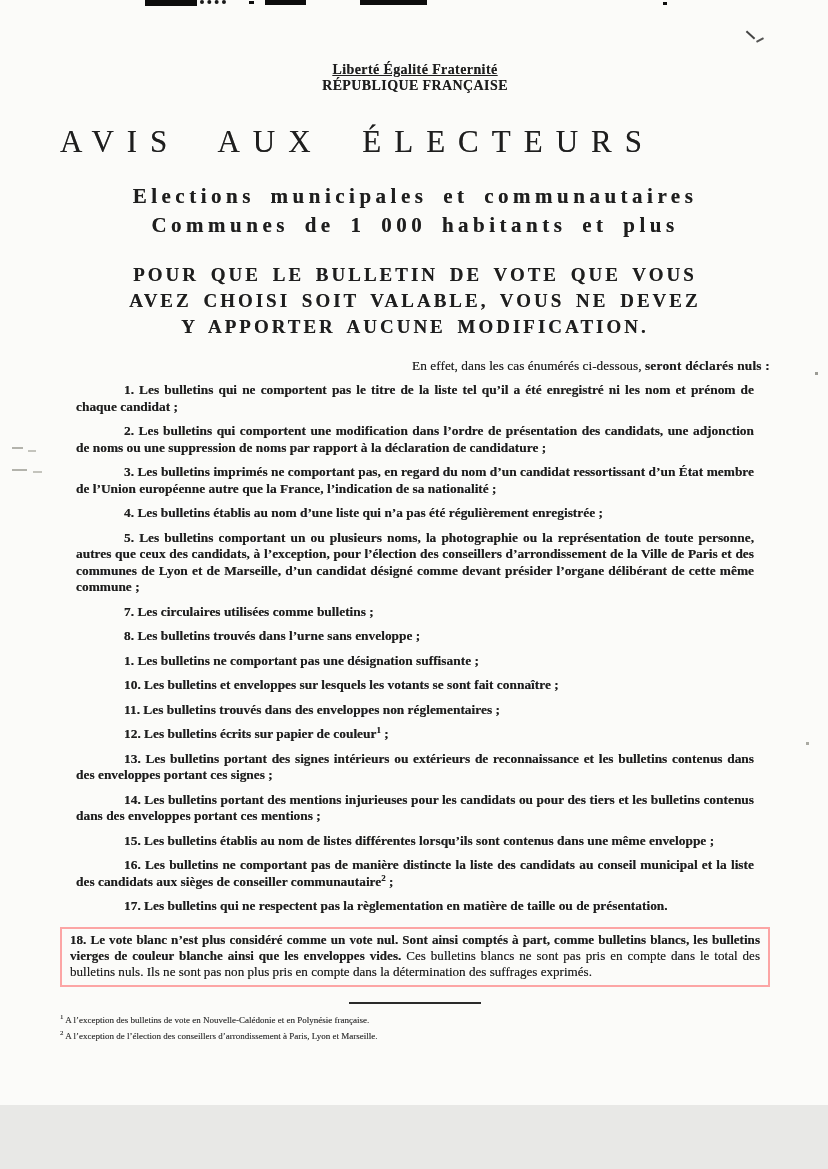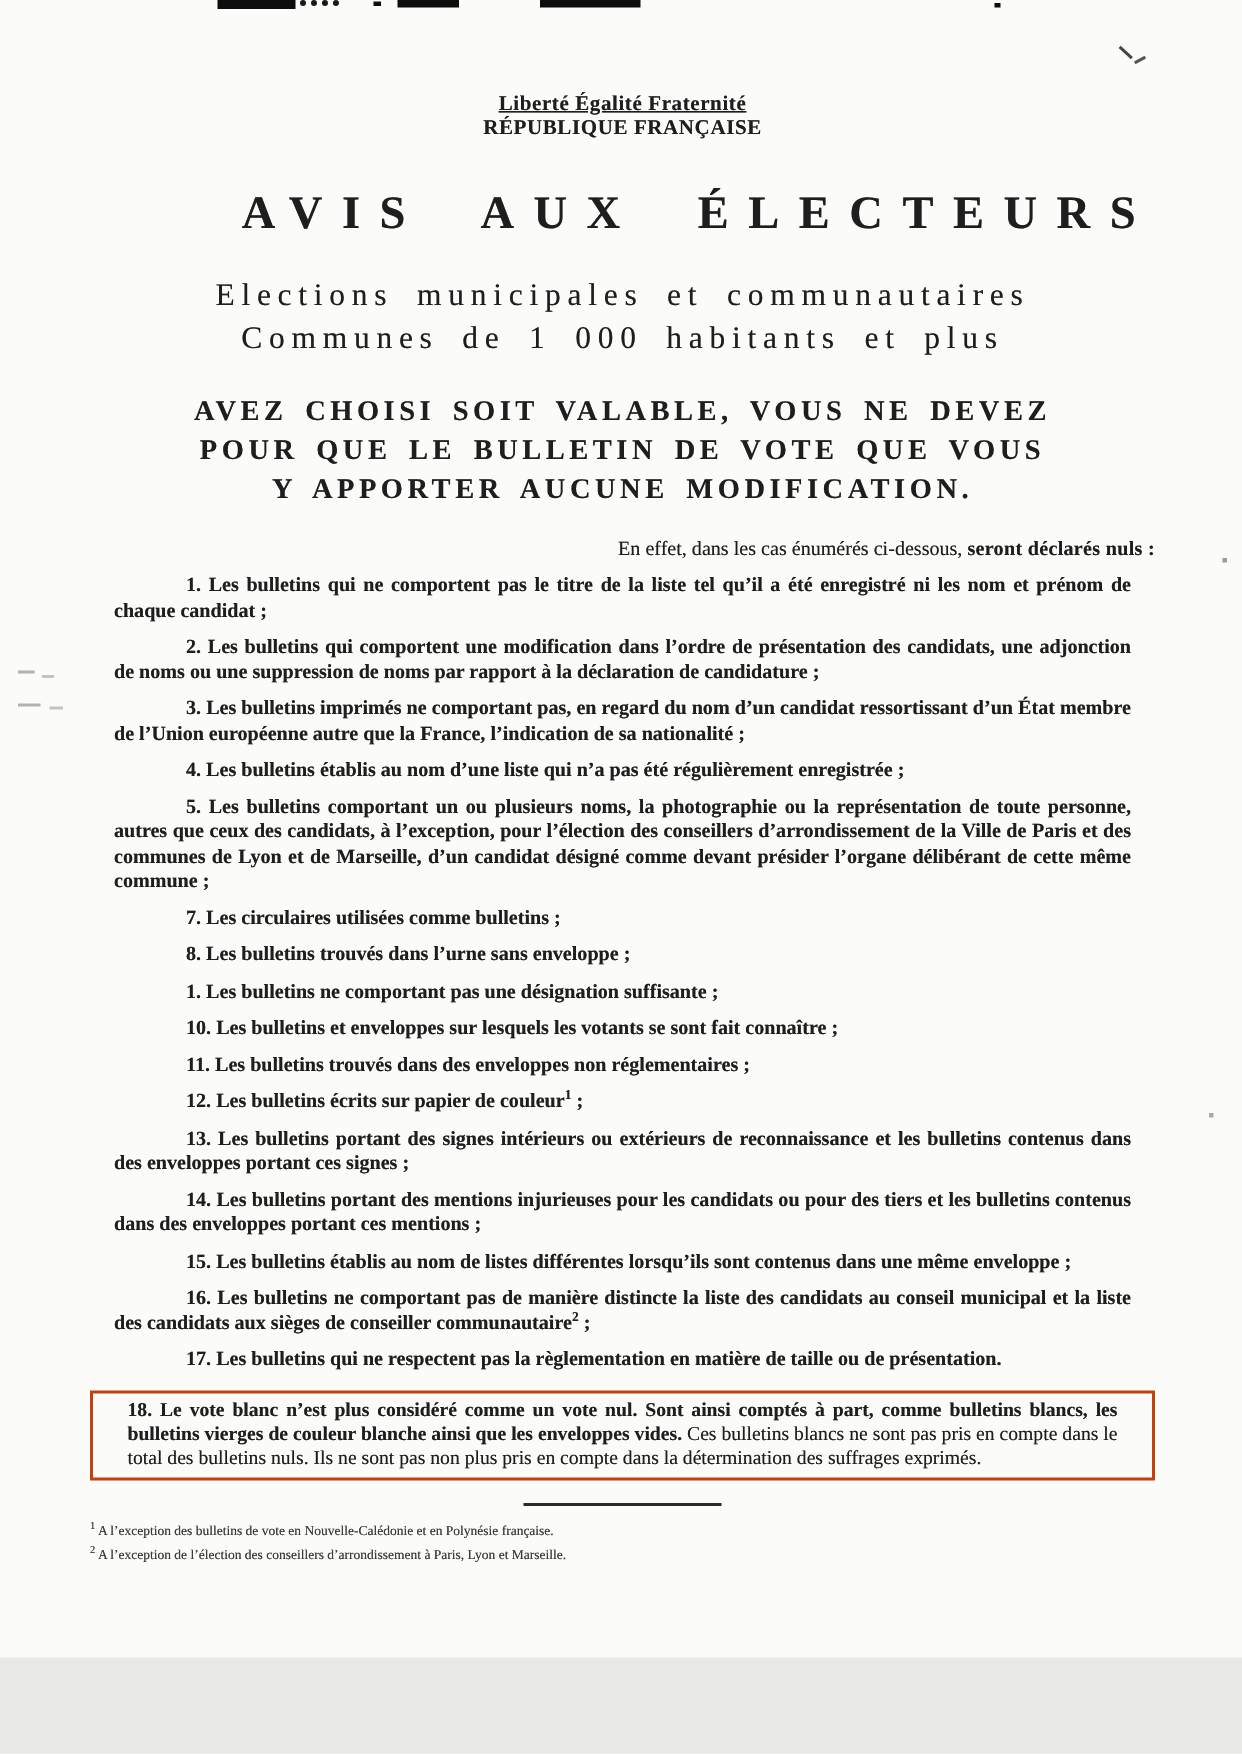--- a/index.html
+++ b/index.html
@@ -41,32 +41,32 @@
     top: 0;
     width: 710px;
     text-shadow: 0 0 0.4px rgba(20,20,20,0.55);
   }
 
   .header { margin-top: 62px; text-align: center; font-weight: bold; font-size: 14px; line-height: 16px; letter-spacing: 0.4px; }
   .motto  { text-decoration: underline; }
 
   .doc-title {
     margin-top: 30px;
-    text-align: right;
-    font-weight: bold;
+    text-align: left;
+    font-weight: normal;
     font-size: 31px;
     letter-spacing: 13px;
     word-spacing: 18px;
     white-space: nowrap;
   }
 
   .subtitle {
     margin-top: 22px;
     text-align: center;
-    font-weight: normal;
+    font-weight: bold;
     font-size: 21px;
     line-height: 29px;
     letter-spacing: 4.5px;
     word-spacing: 6px;
     white-space: nowrap;
   }
 
   .notice {
     margin-top: 22px;
     text-align: center;
@@ -92,22 +92,22 @@
   .item sup, .box sup { font-size: 9px; line-height: 0; }
 
   .note {
     margin: 16px 0 0;
     font-size: 13.4px;
     white-space: nowrap;
   }
 
   .box {
     margin-top: 12px;
-    border: 2px solid #c2410c;
-    padding: 3px 23px 5px;
+    border: 2px solid #fca5a5;
+    padding: 3px 8px 5px;
     font-size: 13.1px;
     line-height: 16.3px;
     text-align: justify;
   }
 
   .fn-rule { margin-top: 15px; width: 132px; border: none; border-top: 2px solid #2a2a2a; }
   .fn { margin: 2px 0 0; font-size: 9px; line-height: 11px; color: #3a3a3a; }
   .fn sup { font-size: 7px; }
 </style>
 </head>
@@ -140,22 +140,22 @@
     </div>
 
     <div class="doc-title">AVIS AUX ÉLECTEURS</div>
 
     <div class="subtitle">
       <div>Elections municipales et communautaires</div>
       <div>Communes de 1 000 habitants et plus</div>
     </div>
 
     <div class="notice">
+      <div>POUR QUE LE BULLETIN DE VOTE QUE VOUS</div>
       <div>AVEZ CHOISI SOIT VALABLE, VOUS NE DEVEZ</div>
-      <div>POUR QUE LE BULLETIN DE VOTE QUE VOUS</div>
       <div>Y APPORTER AUCUNE MODIFICATION.</div>
     </div>
 
     <p class="intro"><span>En effet, dans les cas énumérés ci-dessous, </span><b>seront déclarés nuls :</b></p>
 
     <div>
       <p class="item"><span>1. Les bulletins qui ne comportent pas le titre de la liste tel qu’il a été enregistré ni les nom et prénom de chaque candidat ;</span><sup></sup><span></span></p>
       <p class="item"><span>2. Les bulletins qui comportent une modification dans l’ordre de présentation des candidats, une adjonction de noms ou une suppression de noms par rapport à la déclaration de candidature ;</span><sup></sup><span></span></p>
       <p class="item"><span>3. Les bulletins imprimés ne comportant pas, en regard du nom d’un candidat ressortissant d’un État membre de l’Union européenne autre que la France, l’indication de sa nationalité ;</span><sup></sup><span></span></p>
       <p class="item"><span>4. Les bulletins établis au nom d’une liste qui n’a pas été régulièrement enregistrée ;</span><sup></sup><span></span></p>

